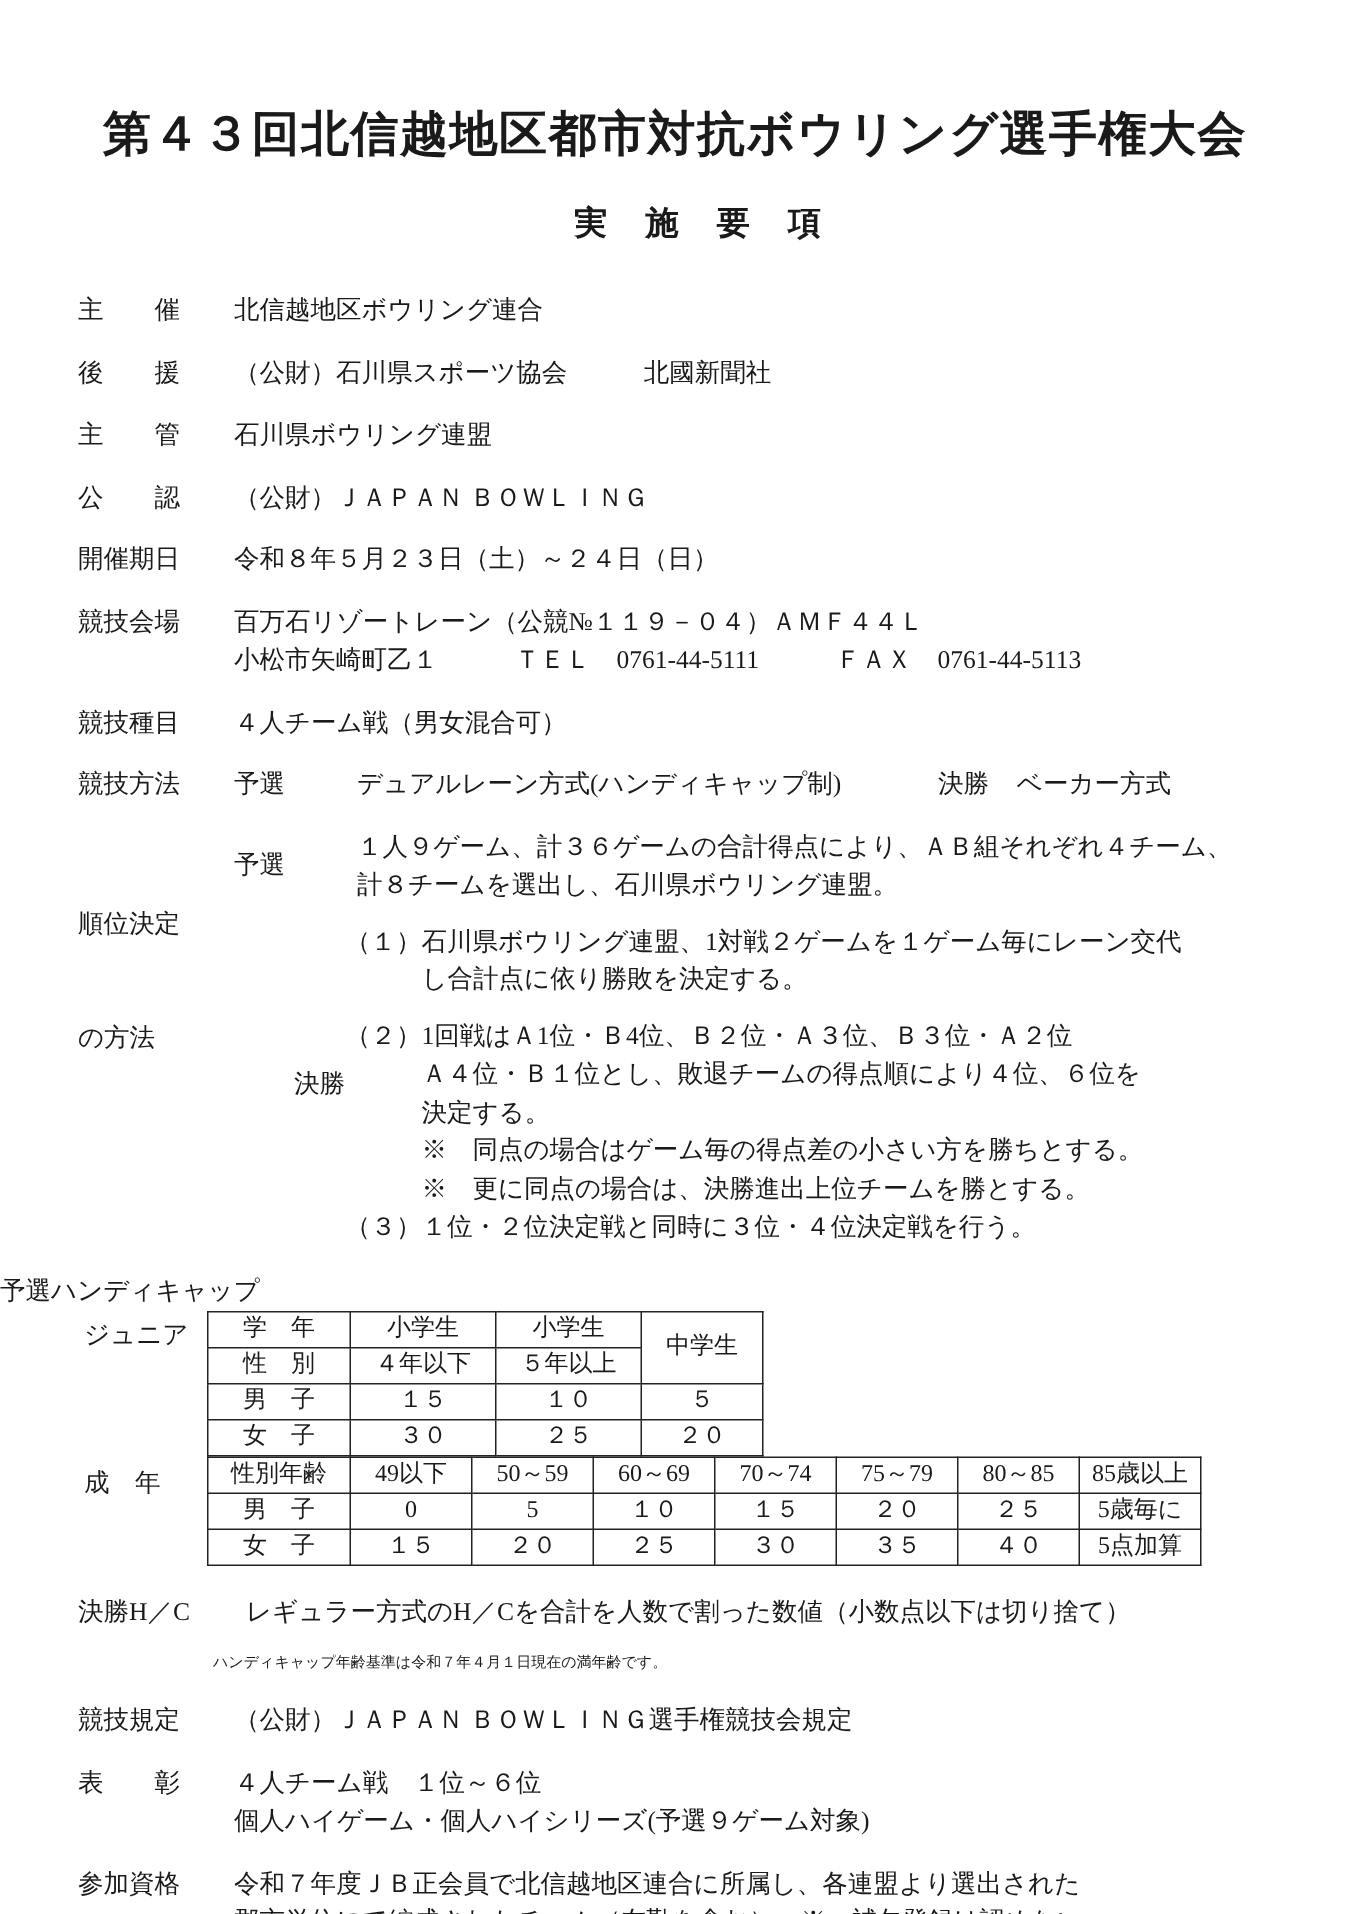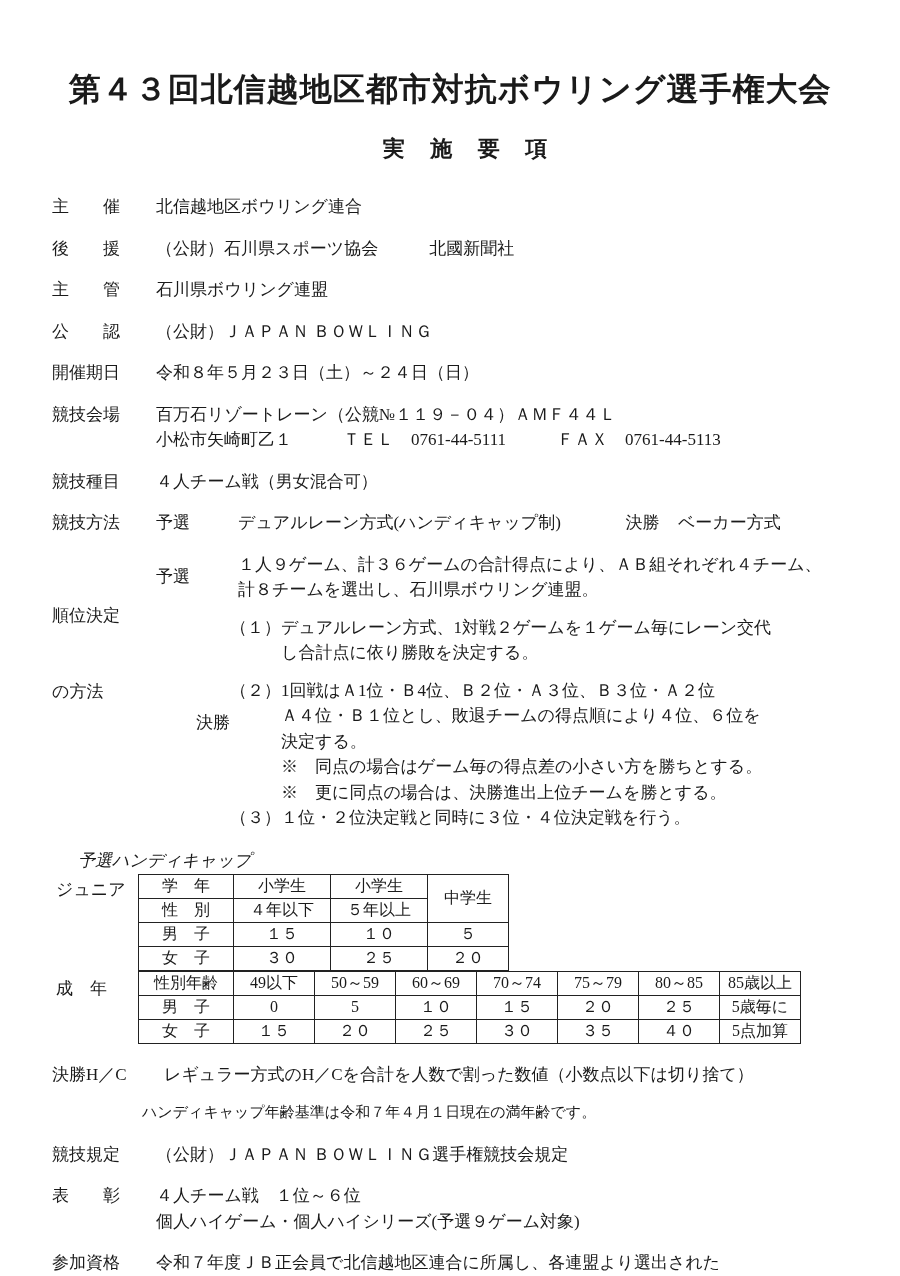--- a/index.html
+++ b/index.html
@@ -79,24 +79,22 @@
     display: flex;
   }
   .hang .marker {
     flex: 0 0 auto;
     white-space: pre;
   }
   .hang .txt {
     flex: 1;
   }
   .hc-title {
-    padding-left: 78px;
     font-size: 17px;
     margin-top: 18px;
-    font-style: italic;
   }
   .table-area {
     padding-left: 56px;
     margin-top: 2px;
     font-size: 17px;
     position: relative;
   }
   .tbl-row {
     display: flex;
     align-items: flex-start;
@@ -220,21 +218,21 @@
         </div>
 
         <div class="indent-block">
           <div class="sub-row">
             <div class="sub-label wide" style="flex:0 0 74px;width:74px;padding-left:40px;box-sizing:border-box">決勝</div>
             <div style="flex:1">
 
               <div class="hang">
                 <div class="marker">（１）</div>
                 <div class="txt">
-                  <div class="line">デュアルレーン方式、1対戦２ゲームを１ゲーム毎にレーン交代</div>
+                  <div class="line">石川県ボウリング連盟、1対戦２ゲームを１ゲーム毎にレーン交代</div>
                   <div class="line">し合計点に依り勝敗を決定する。</div>
                 </div>
               </div>
 
               <div class="hang" style="margin-top:12px">
                 <div class="marker">（２）</div>
                 <div class="txt">
                   <div class="line">1回戦はＡ1位・Ｂ4位、Ｂ２位・Ａ３位、Ｂ３位・Ａ２位</div>
                   <div class="line">Ａ４位・Ｂ１位とし、敗退チームの得点順により４位、６位を</div>
                   <div class="line">決定する。</div>
@@ -335,21 +333,21 @@
 
   <div class="body-block" style="margin-top:18px">
 
     <div class="row">
       <div class="label" style="width:112px;flex:0 0 112px">決勝H／C</div>
       <div class="content">
         <div class="line">レギュラー方式のH／Cを合計を人数で割った数値（小数点以下は切り捨て）</div>
       </div>
     </div>
 
-    <div class="note-row" style="padding-left:90px;font-size:15px;margin-top:-2px;margin-bottom:18px">ハンディキャップ年齢基準は令和７年４月１日現在の満年齢です。</div>
+    <div class="note-row" style="padding-left:90px;font-size:10px;margin-top:-2px;margin-bottom:18px">ハンディキャップ年齢基準は令和７年４月１日現在の満年齢です。</div>
 
     <div class="row">
       <div class="label">競技規定</div>
       <div class="content">
         <div class="line">（公財）ＪＡＰＡＮ ＢＯＷＬＩＮＧ選手権競技会規定</div>
       </div>
     </div>
 
     <div class="row">
       <div class="label">表　　彰</div>

